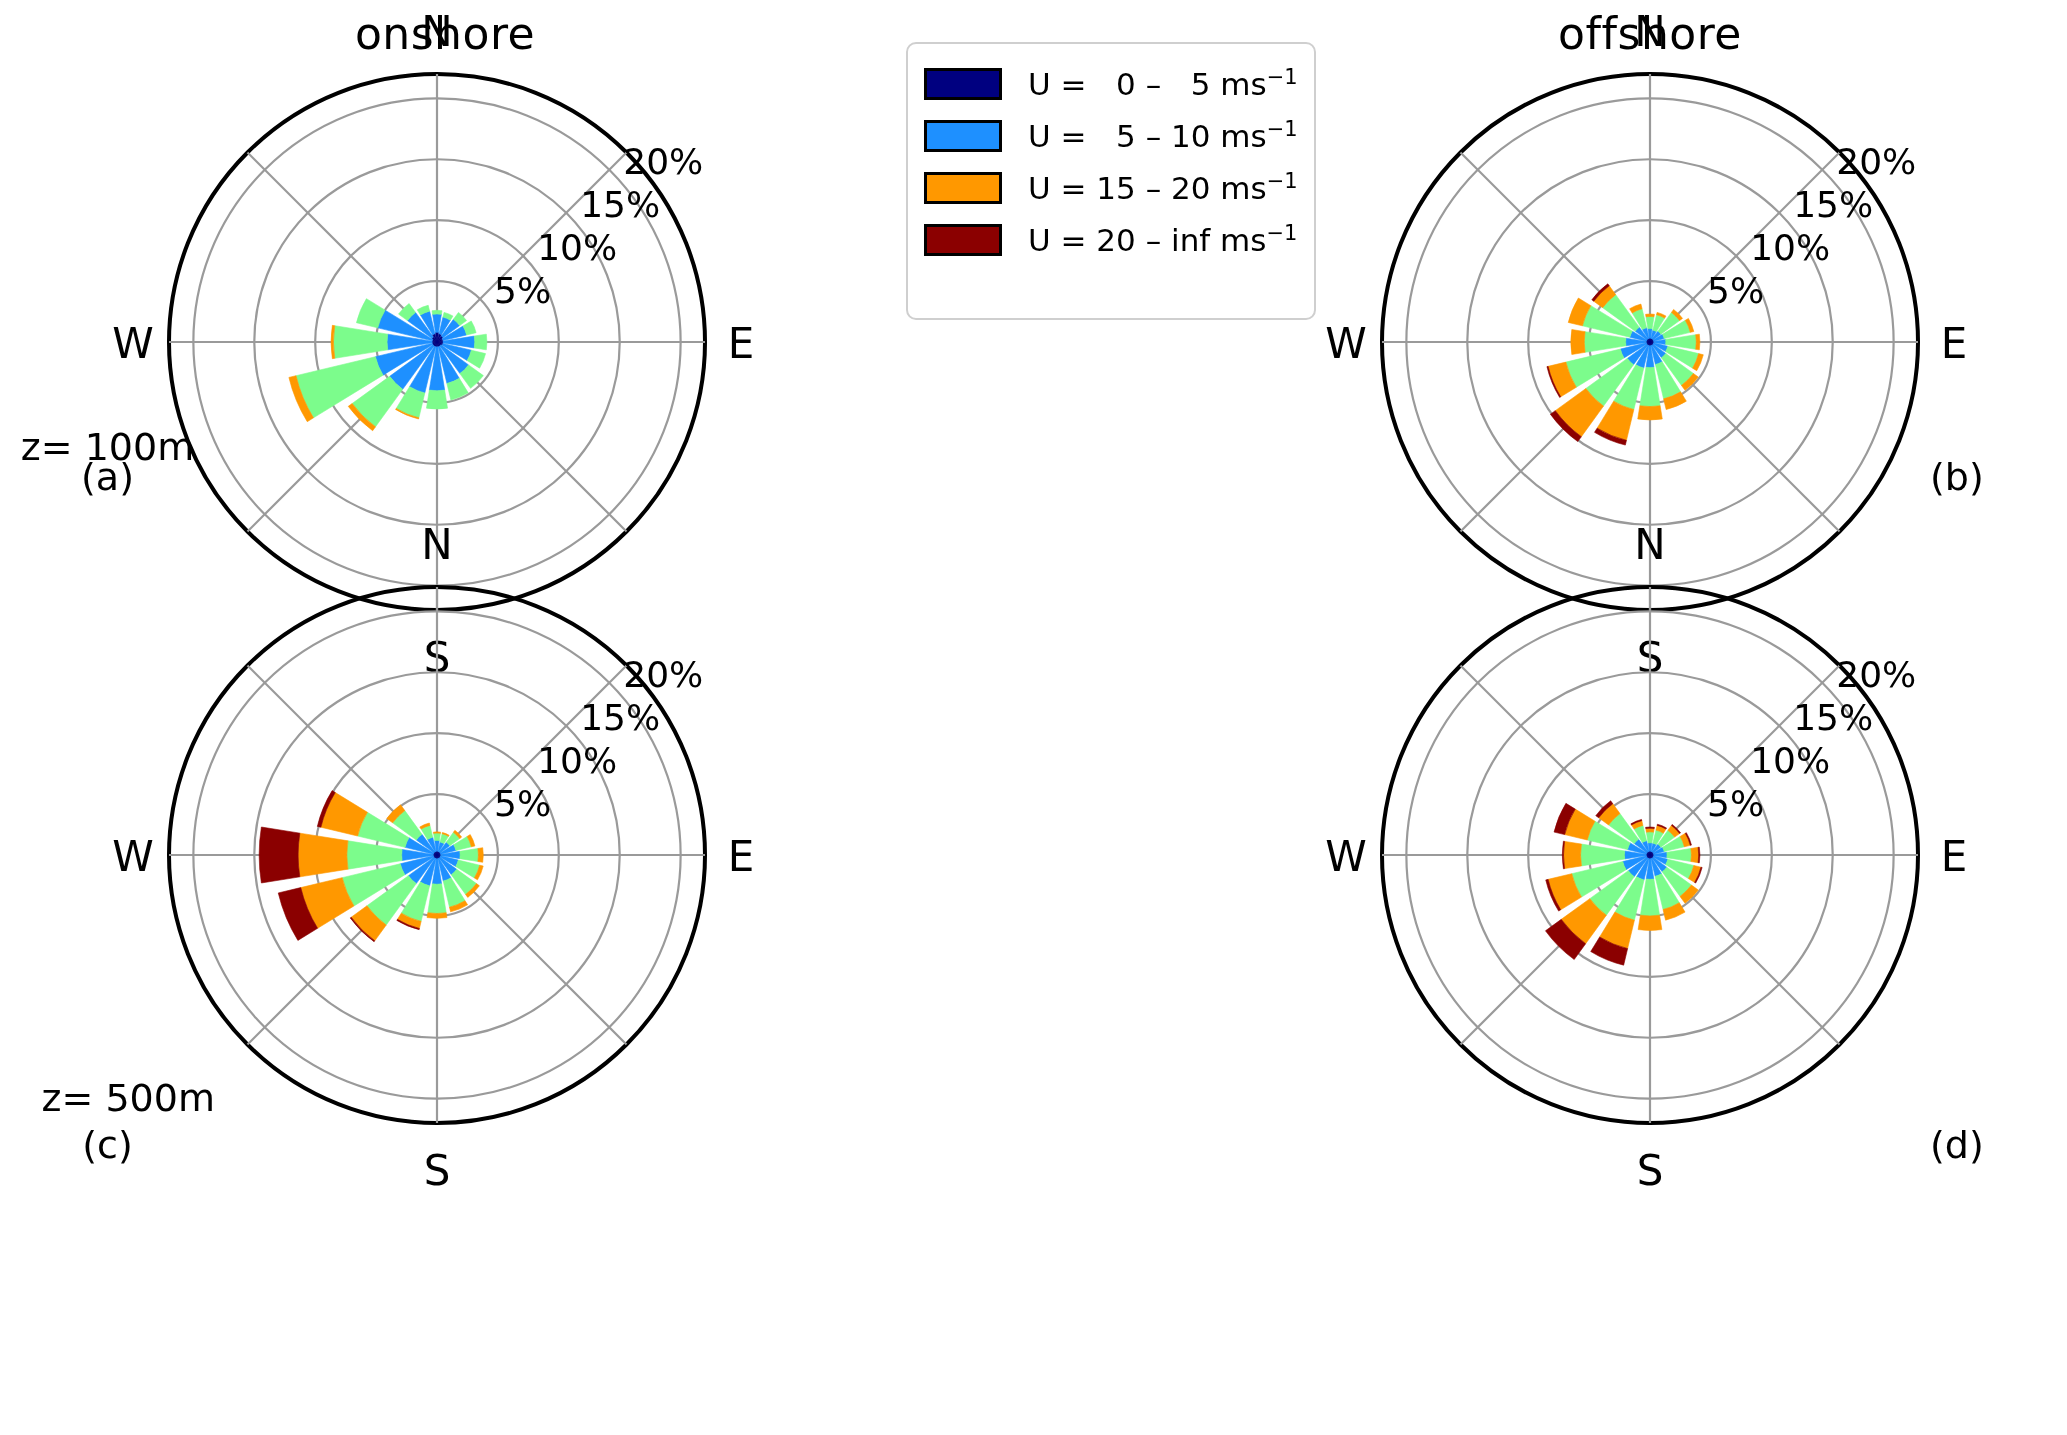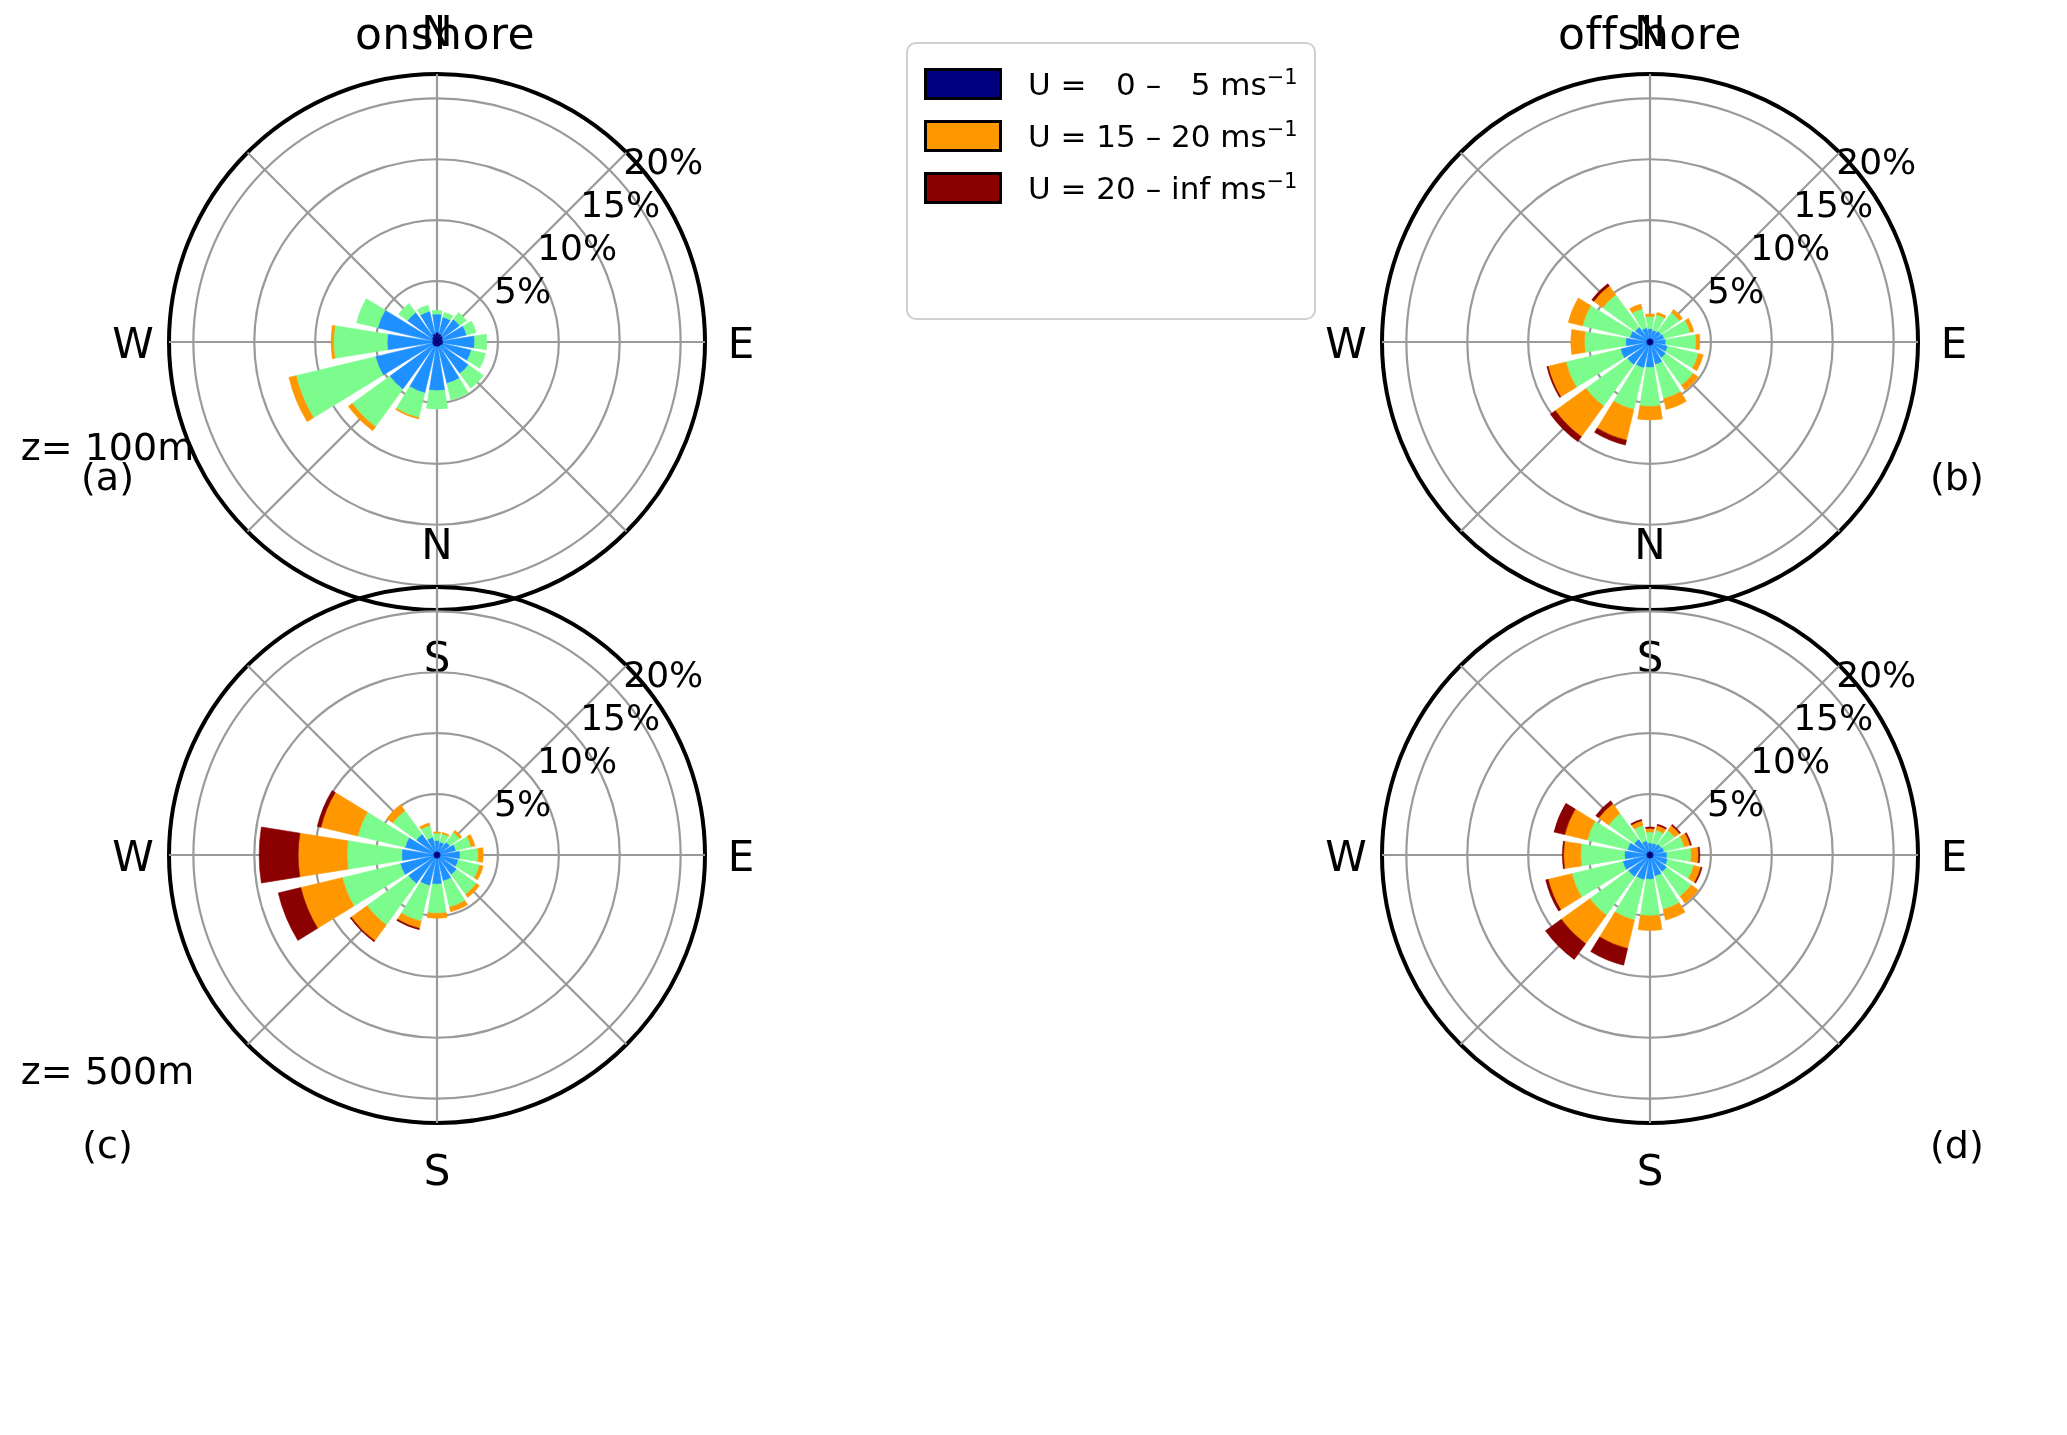--- a/index.html
+++ b/index.html
@@ -28,30 +28,34 @@
 <body>
 
 <div class="fig">
 
   <div class="col-title" style="left:245px;top:8px;width:400px;">onshore</div>
   <div class="col-title" style="left:1450px;top:8px;width:400px;">offshore</div>
 
   <div class="row-label" style="left:0px;top:425px;width:215px;">z= 100m</div>
   <div class="row-label" style="left:0px;top:455px;width:215px;">(a)</div>
 
-  <div class="row-label" style="left:0px;top:1049px;width:215px;">z= 500m</div>
+  <div class="row-label" style="left:0px;top:1076px;width:215px;text-align:right;">z= 500m</div>
   <div class="row-label" style="left:0px;top:1123px;width:215px;">(c)</div>
 
   <div class="panel-tag" style="left:1930px;top:455px;">(b)</div>
   <div class="panel-tag" style="left:1930px;top:1123px;">(d)</div>
 
   <div class="legend" id="legend-box" style="left: 906px; top: 42px; width: 410px; height: 278px;">
       <div class="legend-row">
         <div class="swatch" style="background: rgb(0, 0, 128);"></div>
         <div class="leg-txt">U =   0 –   5 ms<sup>−1</sup></div>
+      </div>
+      <div class="legend-row">
+        <div class="swatch" style="background: rgb(30, 144, 255);"></div>
+        <div class="leg-txt">U =   5 – 10 ms<sup>−1</sup></div>
       </div>
       <div class="legend-row">
         <div class="swatch" style="background: rgb(255, 152, 0);"></div>
         <div class="leg-txt">U = 15 – 20 ms<sup>−1</sup></div>
       </div>
       <div class="legend-row">
         <div class="swatch" style="background: rgb(139, 0, 0);"></div>
         <div class="leg-txt">U = 20 – inf ms<sup>−1</sup></div>
       </div>
     </div>

